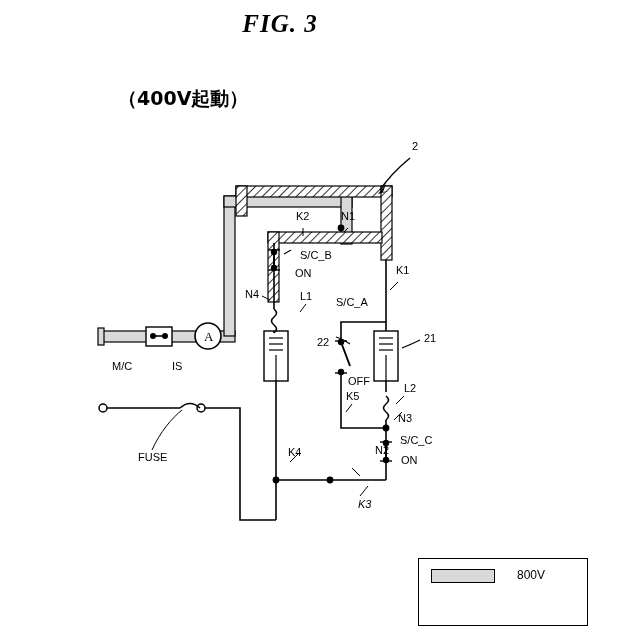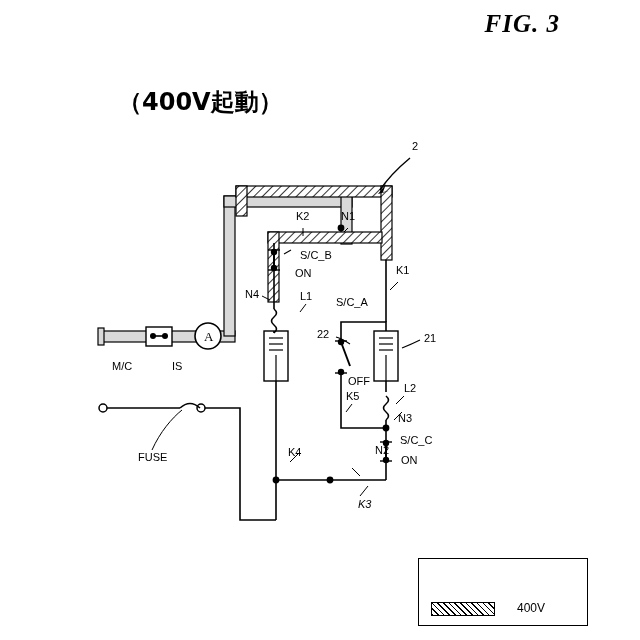--- a/index.html
+++ b/index.html
@@ -7,32 +7,32 @@
     width:640px;height:640px;
     background:#ffffff;
     font-family:"Liberation Sans", sans-serif;
     color:#000;
     position:relative;
     overflow:hidden;
   }
   .fig-title{
     position:absolute;
     top:10px;left:0;width:560px;
-    text-align:right;
+    text-align:center;
     font-family:"Liberation Serif", serif;
     font-style:italic;
     font-weight:bold;
     font-size:25px;
     letter-spacing:1px;
   }
   .subtitle{
     position:absolute;
     top:86px;left:118px;
     font-family:"DejaVu Sans", sans-serif;
-    font-size:24px;
+    font-size:19px;
     font-weight:bold;
   }
   .lbl{
     position:absolute;
     font-family:"Liberation Sans", sans-serif;
     font-size:11px;
     white-space:nowrap;
   }
   svg.diagram{
     position:absolute;
@@ -226,21 +226,21 @@
   </g>
 
   <g>
     <path d="M410,158 C398,168 388,178 380,190" fill="none" stroke="#000" stroke-width="1.4"></path>
     <polygon points="378,194 386,184 383,192 389,191" fill="#000"></polygon>
   </g>
 </svg>
 
 <div class="lbl" style="left:412px;top:140px;">2</div>
 <div class="lbl" style="left:424px;top:332px;text-align:center;">21</div>
-<div class="lbl" style="left:317px;top:328px;text-align:right;">22</div>
+<div class="lbl" style="left:317px;top:336px;text-align:right;">22</div>
 <div class="lbl" style="left:396px;top:264px;">K1</div>
 <div class="lbl" style="left:296px;top:210px;">K2</div>
 <div class="lbl" style="left:358px;top:498px;font-style:italic;">K3</div>
 <div class="lbl" style="left:288px;top:446px;">K4</div>
 <div class="lbl" style="left:346px;top:390px;">K5</div>
 <div class="lbl" style="left:341px;top:210px;">N1</div>
 <div class="lbl" style="left:344px;top:444px;margin-left:31px;">N2</div>
 <div class="lbl" style="left:398px;top:412px;text-align:center;">N3</div>
 <div class="lbl" style="left:245px;top:288px;">N4</div>
 <div class="lbl" style="left:300px;top:290px;">L1</div>
@@ -250,17 +250,17 @@
 <div class="lbl" style="left:400px;top:434px;">S/C_C</div>
 <div class="lbl" style="left:295px;top:267px;">ON</div>
 <div class="lbl" style="left:401px;top:454px;">ON</div>
 <div class="lbl" style="left:308px;top:375px;margin-left:40px;">OFF</div>
 <div class="lbl" style="left:112px;top:360px;">M/C</div>
 <div class="lbl" style="left:172px;top:360px;">IS</div>
 <div class="lbl" style="left:138px;top:451px;">FUSE</div>
 <div class="lbl" style="left:204px;top:329px;font-size:13px;font-family:'Liberation Serif',serif;">A</div>
 
 <div class="legend-box">
-  <div class="legend-row r1">
-    <div class="legend-swatch sw-400"></div>
-    <div class="legend-label">400V</div>
+  <div class="legend-row r0">
+    <div class="legend-swatch sw-800"></div>
+    <div class="legend-label">800V</div>
   </div>
 </div>
 
 </body></html>

